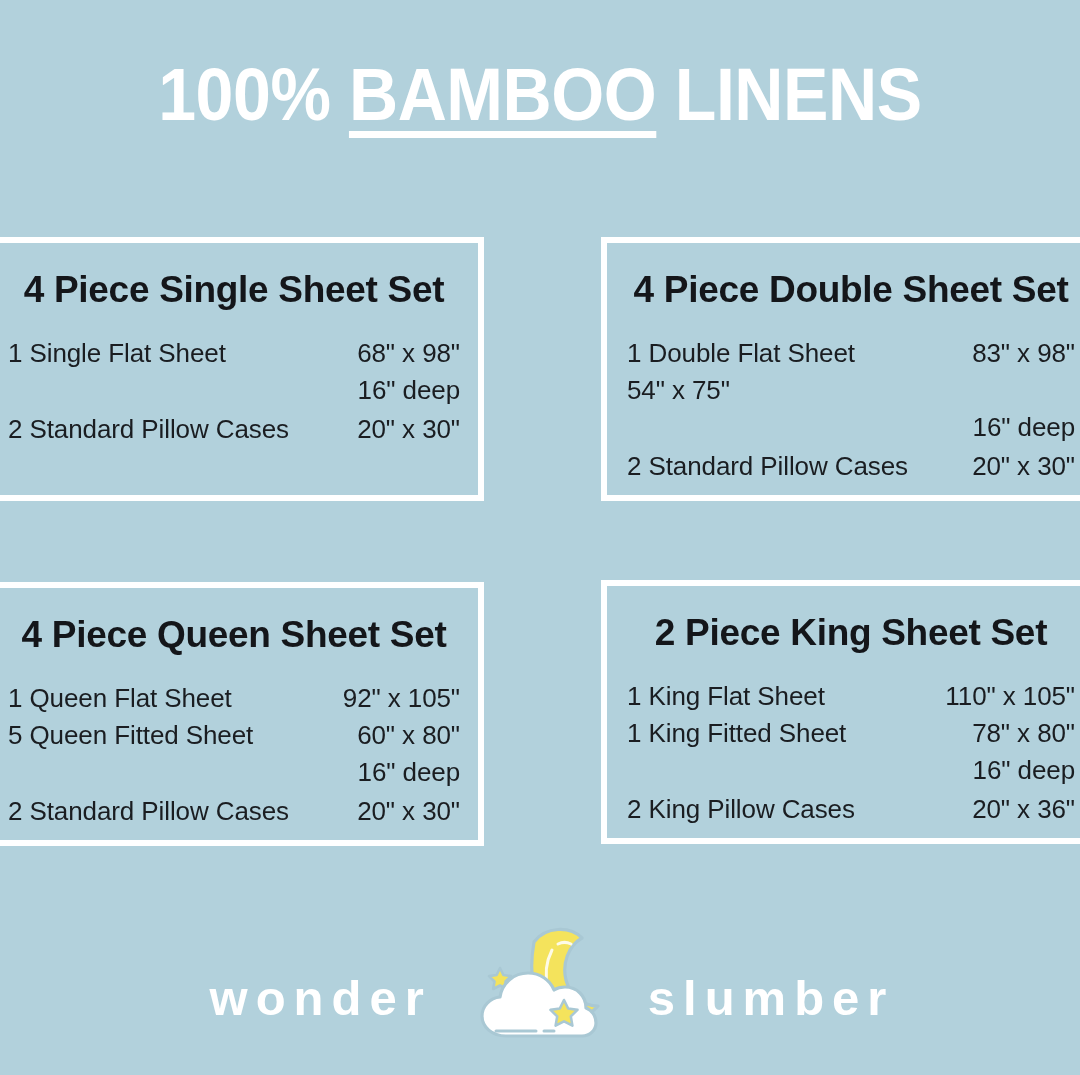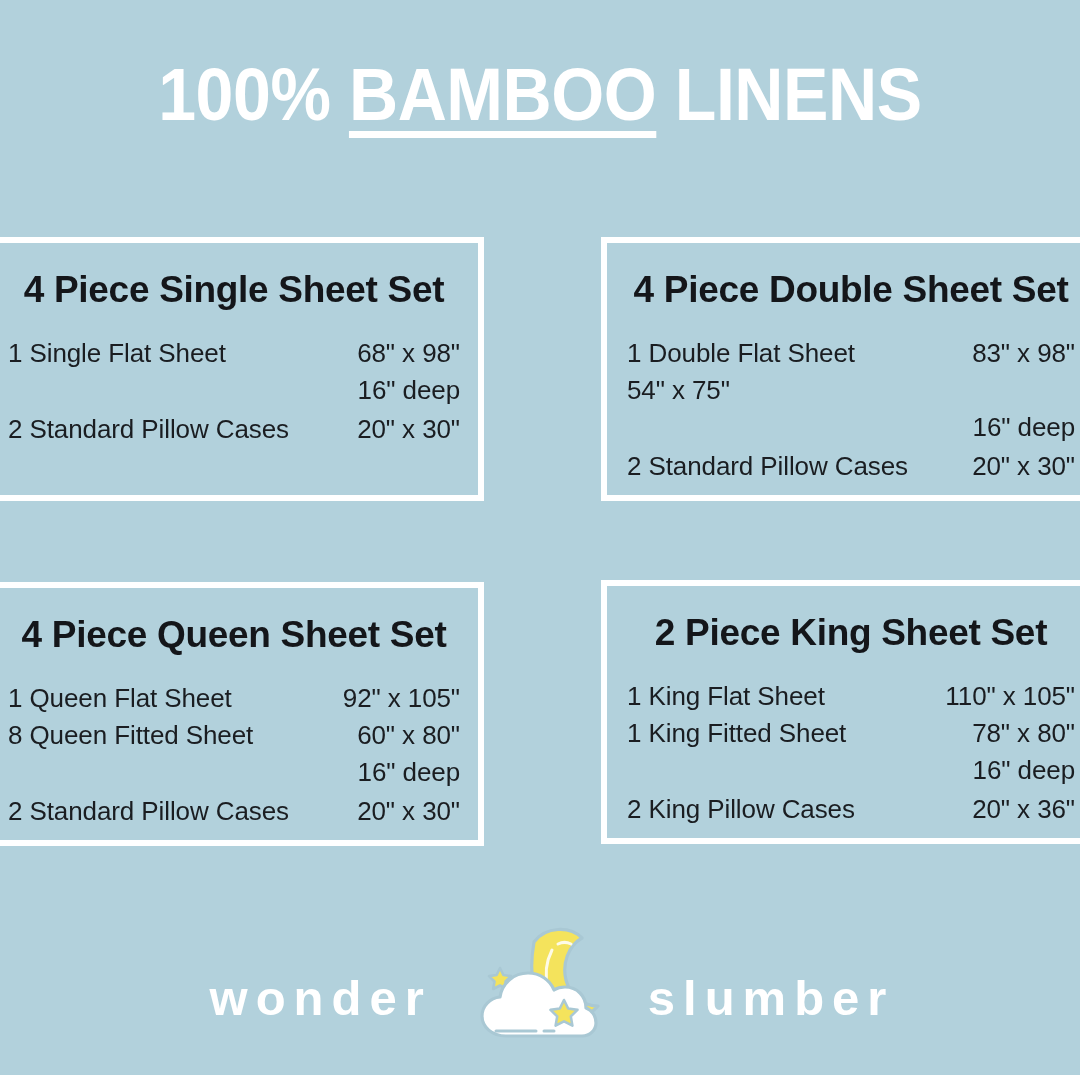--- a/index.html
+++ b/index.html
@@ -191,21 +191,21 @@
 
 <div class="card" id="card-2">
   <div class="card-inner">
     <div class="card-title">4 Piece Queen Sheet Set</div>
     <div class="rows">
       <div class="row">
         <span class="label">1 Queen Flat Sheet</span>
         <span class="value">92" x 105"</span>
       </div>
       <div class="row">
-        <span class="label">8 Queen Fitted Sheet</span>
+        <span class="label">5 Queen Fitted Sheet</span>
         <span class="value">60" x 80"</span>
       </div>
       <div class="row sub">
         <span class="label">&nbsp;</span>
         <span class="value">16" deep</span>
       </div>
       <div class="row gap">
         <span class="label">2 Standard Pillow Cases</span>
         <span class="value">20" x 30"</span>
       </div>

